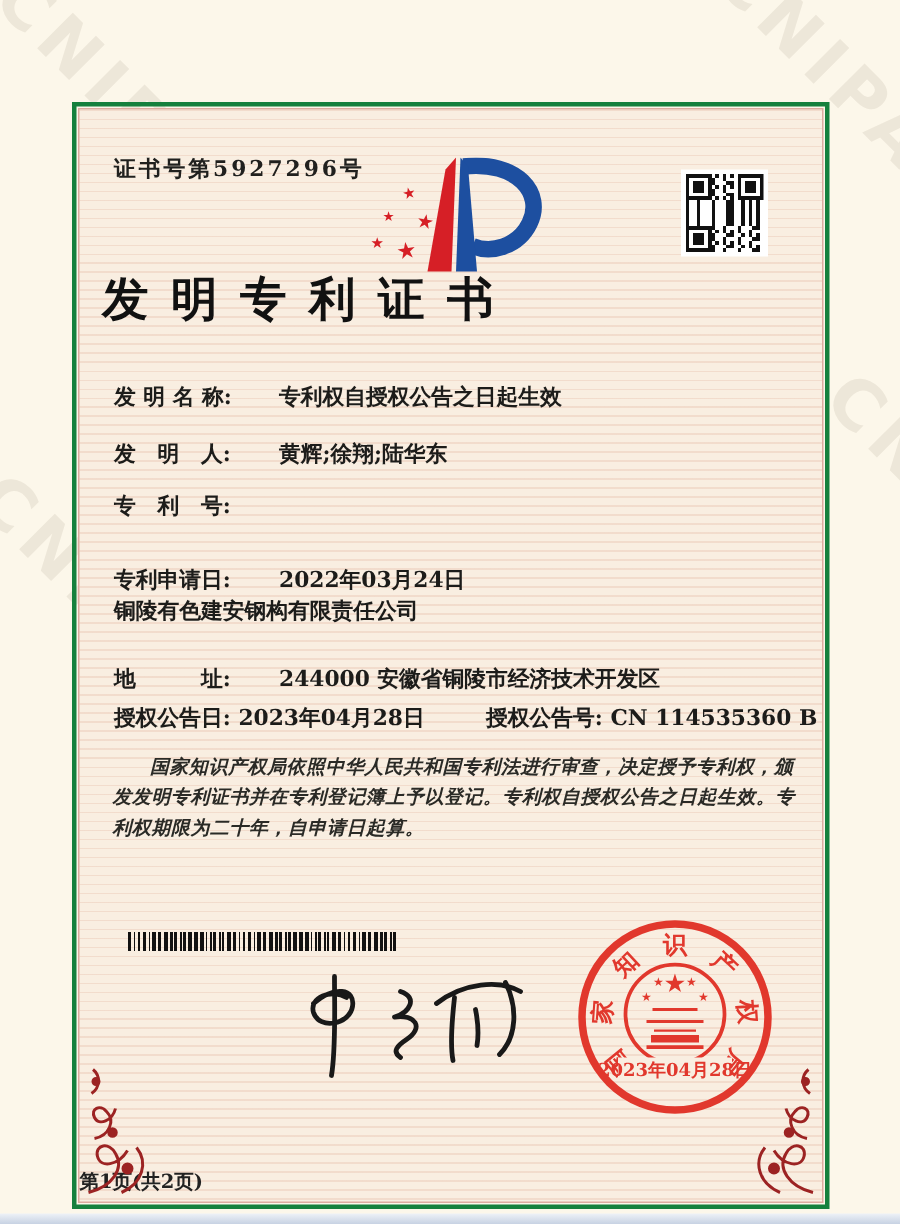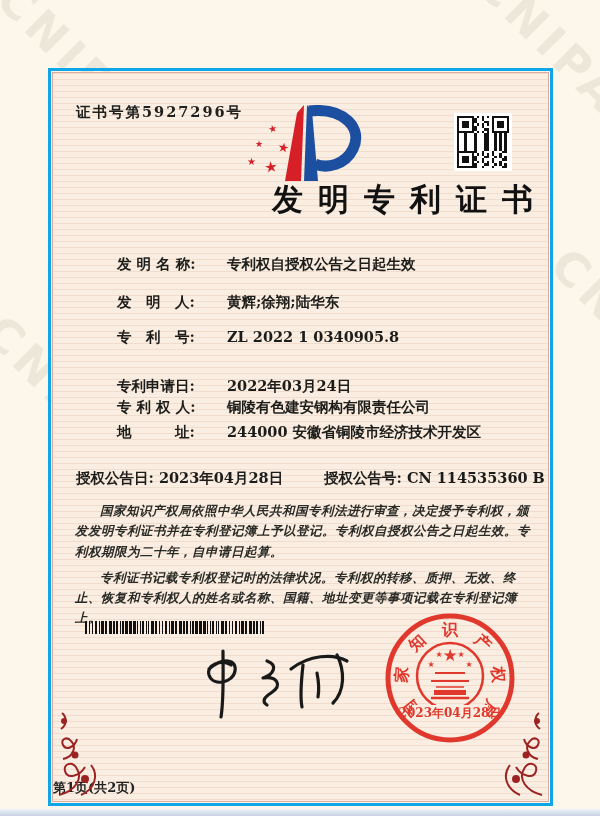--- a/index.html
+++ b/index.html
@@ -9,39 +9,39 @@
     font-family:"DejaVu Serif","Liberation Serif",serif;
   }
   .watermark{
     position:absolute;font-family:"DejaVu Sans","Liberation Sans",sans-serif;
     font-weight:bold;font-size:46px;letter-spacing:6px;
     color:rgba(150,138,115,0.14);transform:rotate(45deg);white-space:nowrap;
     pointer-events:none;z-index:0;
   }
   .frame{
     position:absolute;left:48px;top:68px;width:505px;height:738px;
-    border:3px solid #0ea5e9;box-sizing:border-box;z-index:1;
+    border:3px solid #15803d;box-sizing:border-box;z-index:1;
   }
   .frame-inner{
     position:absolute;inset:1px;border:1px solid #dcab9f;
     background:
       repeating-linear-gradient(180deg, rgba(221,166,143,0.25) 0 1px, rgba(0,0,0,0) 1px 6px),
       #f9eee1;
   }
   .cert-no{position:absolute;left:23px;top:30px;font-size:14.5px;font-weight:bold;color:#20201e;letter-spacing:2px;}
   .logo{position:absolute;left:186px;top:32px;width:132px;height:78px;}
   .qr{position:absolute;left:401px;top:40px;width:58px;height:58px;background:#ffffff;padding:3px;box-sizing:border-box;}
   .qr svg{width:100%;height:100%;display:block;}
   .title{
-    position:absolute;left:0;top:106px;width:100%;text-align:right;
+    position:absolute;left:0;top:106px;width:100%;text-align:left;
     font-size:31px;font-weight:bold;color:#111;
     letter-spacing:15px;text-indent:15px;
   }
   .fields{position:absolute;left:23px;top:182px;width:470px;}
-  .field-row{position:absolute;left:0;display:flex;font-size:14.5px;font-weight:bold;color:#1c1c1a;white-space:nowrap;margin-left:41px;}
+  .field-row{position:absolute;left:0;display:flex;font-size:14.5px;font-weight:bold;color:#1c1c1a;white-space:nowrap;}
   .field-row .lbl{width:110px;flex:none;}
   .grant-row{position:absolute;left:23px;top:396px;width:470px;font-size:14.5px;font-weight:bold;color:#1c1c1a;}
   .grant-right{position:absolute;left:248px;top:0;}
   .paras{position:absolute;left:22px;top:428px;width:462px;font-size:12.5px;line-height:1.62;color:#2a2a26;font-style:italic;font-weight:bold;}
   .paras p{margin:0 0 6px 0;text-indent:2em;letter-spacing:0.5px;}
   .barcode{position:absolute;left:32px;top:548px;width:180px;height:13px;}
   .barcode svg{width:100%;height:100%;display:block;}
   .commissioner{position:absolute;left:33px;top:594px;font-size:14.5px;font-weight:bold;color:#1c1c1a;line-height:1.7;}
   .signature{position:absolute;left:118px;top:570px;width:190px;height:84px;}
   .seal{position:absolute;left:328px;top:536px;width:138px;height:142px;opacity:0.93;}
@@ -304,48 +304,45 @@
       <div class="field-row" style="top:0px">
           <span class="lbl">发 明 名 称:</span>
           <span>专利权自授权公告之日起生效</span>
         </div>
       <div class="field-row" style="top:38px">
           <span class="lbl">发　明　人:</span>
           <span>黄辉;徐翔;陆华东</span>
         </div>
       <div class="field-row" style="top:73px">
           <span class="lbl">专　利　号:</span>
-          <span>ZL 2022 1 0340905.8</span>
         </div>
       <div class="field-row" style="top:122px">
           <span class="lbl">专利申请日:</span>
           <span>2022年03月24日</span>
         </div>
       <div class="field-row" style="top:143px">
-          <span class="lbl">专 利 权 人:</span>
           <span>铜陵有色建安钢构有限责任公司</span>
         </div>
-      <div class="field-row" style="top:168px">
+      <div class="field-row" style="top:188px">
           <span class="lbl">地　　　址:</span>
           <span>244000 安徽省铜陵市经济技术开发区</span>
         </div>
     </div>
 
     <div class="grant-row">
       <span>授权公告日:</span>
       <span>2023年04月28日</span>
       <span class="grant-right">
         <span>授权公告号:</span>
         <span>CN 114535360 B</span>
       </span>
     </div>
 
     <div class="paras">
       <p>国家知识产权局依照中华人民共和国专利法进行审查，决定授予专利权，颁发发明专利证书并在专利登记簿上予以登记。专利权自授权公告之日起生效。专利权期限为二十年，自申请日起算。</p>
-      <p>专利证书记载专利权登记时的法律状况。专利权的转移、质押、无效、终止、恢复和专利权人的姓名或名称、国籍、地址变更等事项记载在专利登记簿上。</p>
     </div>
 
     <div class="barcode">
       <svg viewBox="0 0 180 13" preserveAspectRatio="none" shape-rendering="crispEdges">
           <rect x="0" y="0" width="2" height="13" fill="#111"></rect>
           <rect x="4" y="0" width="1" height="13" fill="#111"></rect>
           <rect x="7" y="0" width="1" height="13" fill="#111"></rect>
           <rect x="10" y="0" width="2" height="13" fill="#111"></rect>
           <rect x="14" y="0" width="1" height="13" fill="#111"></rect>
           <rect x="16" y="0" width="3" height="13" fill="#111"></rect>

